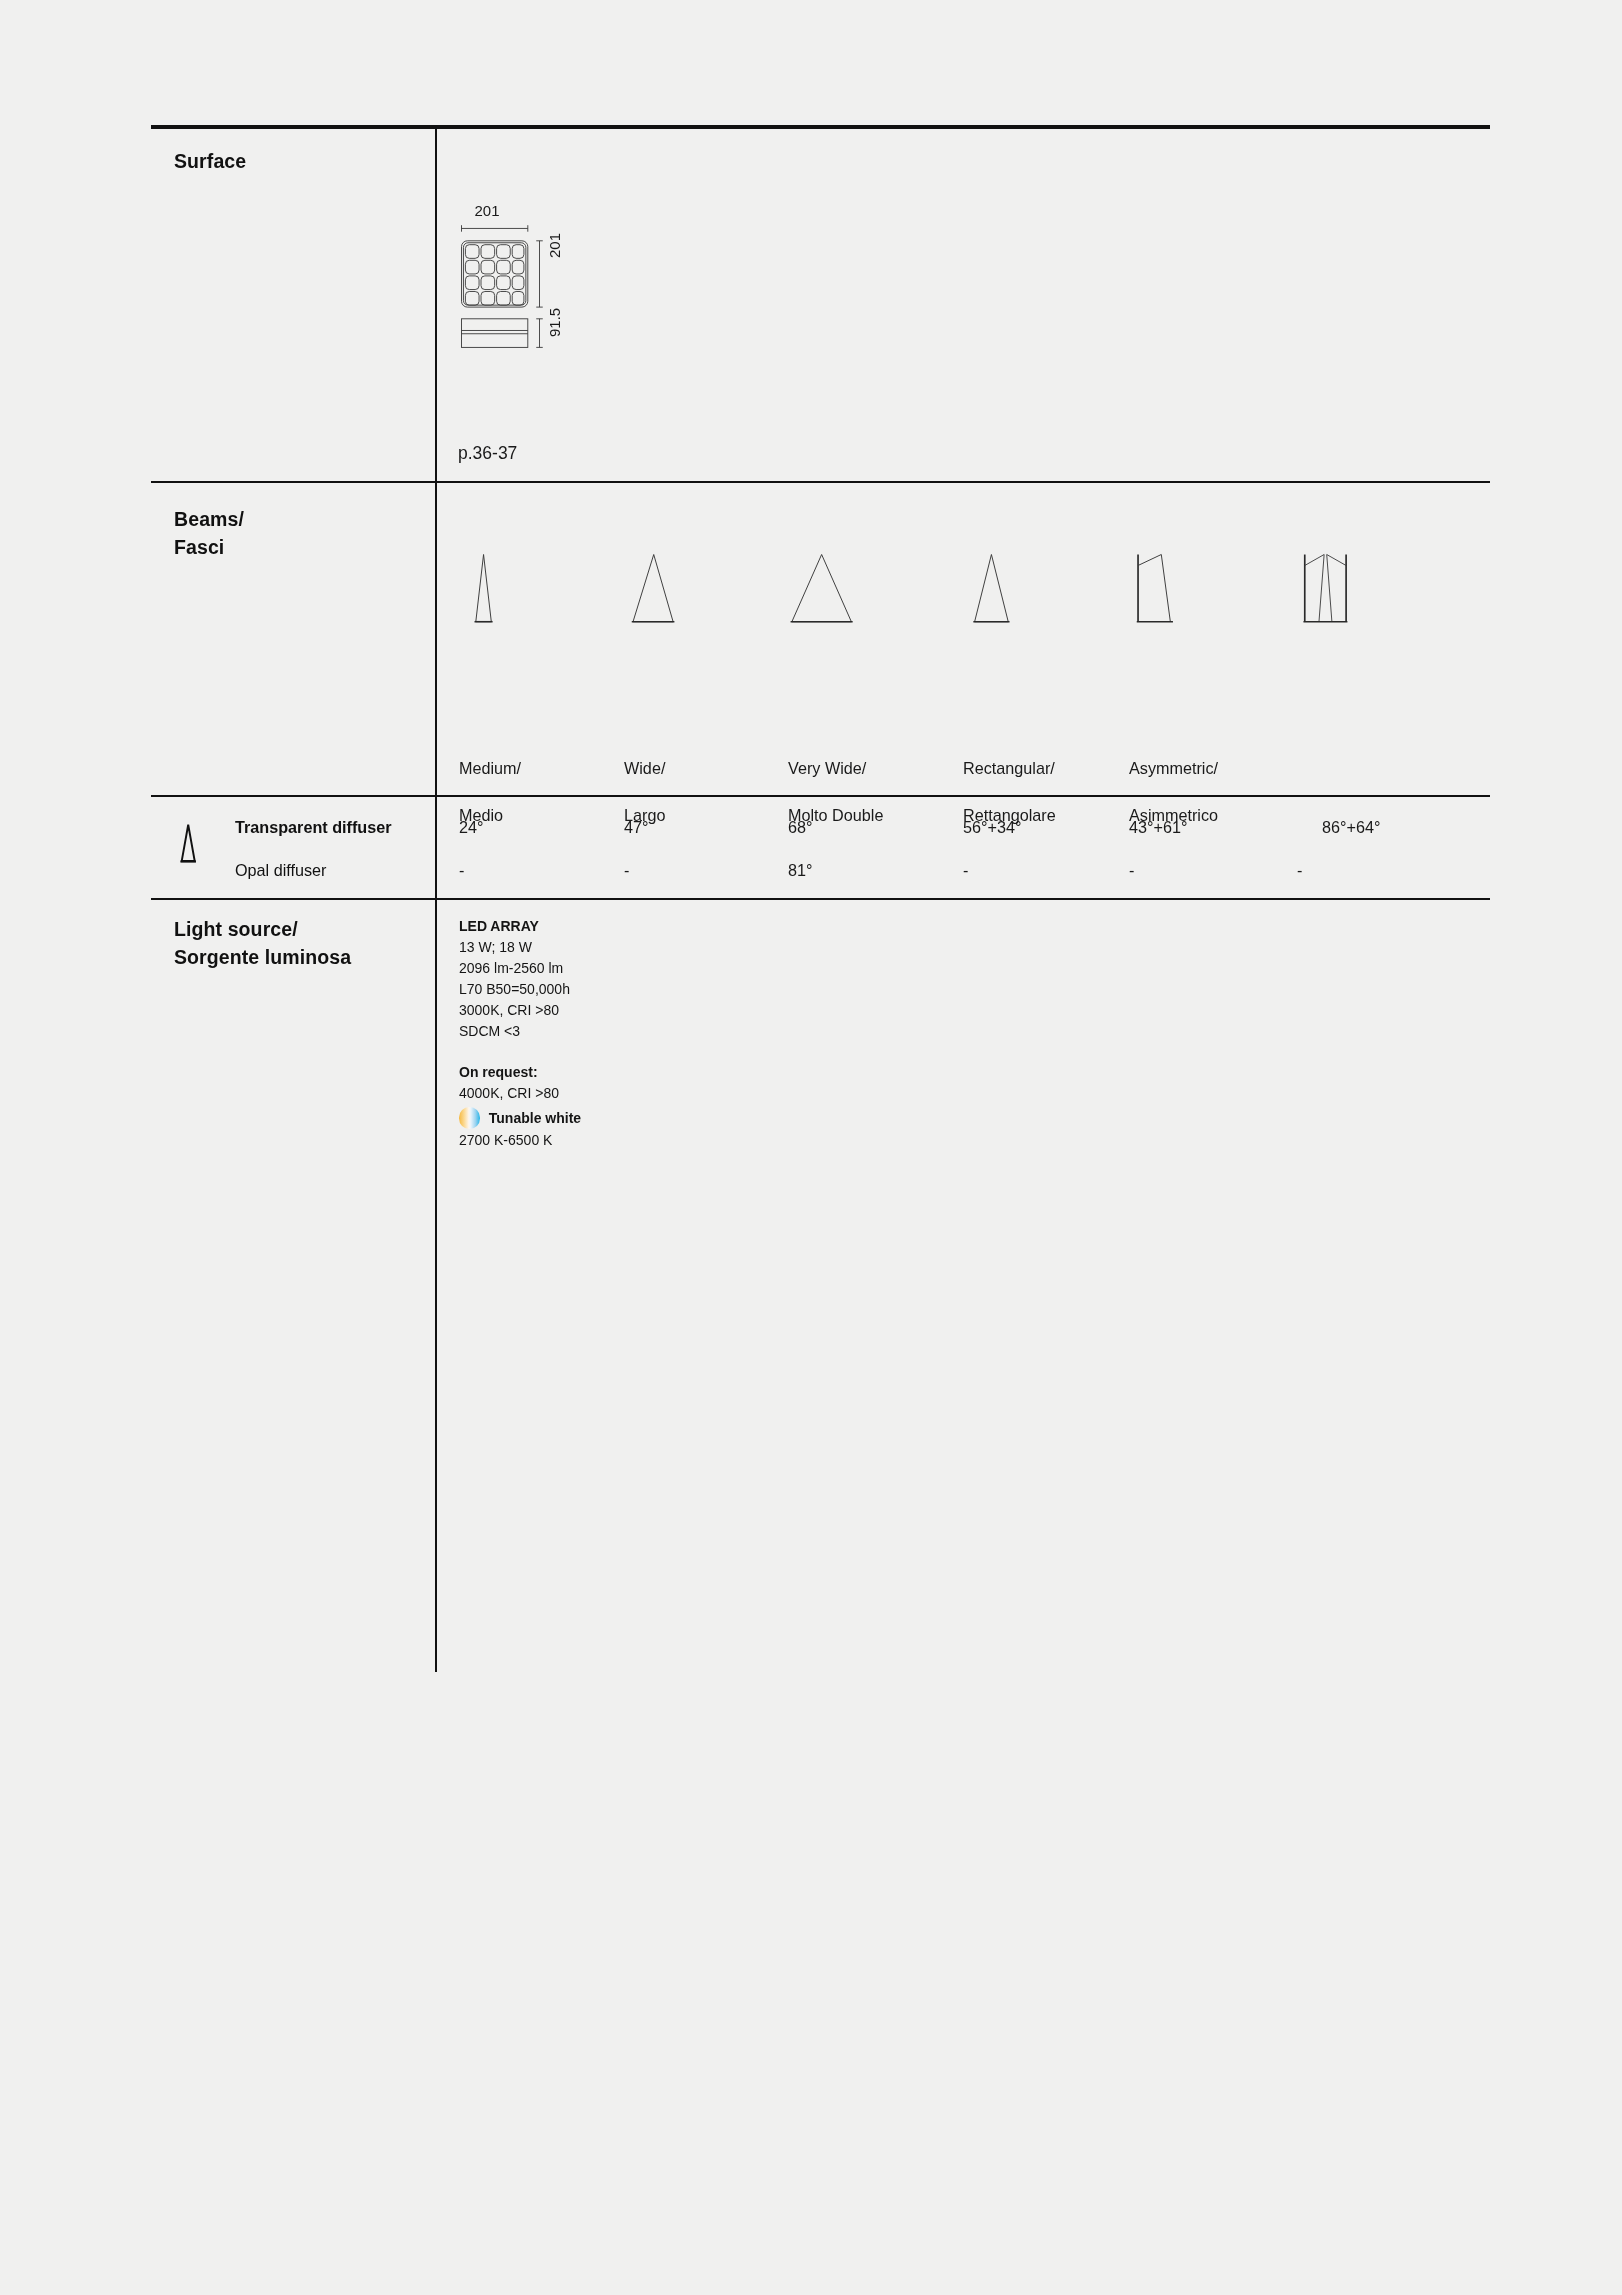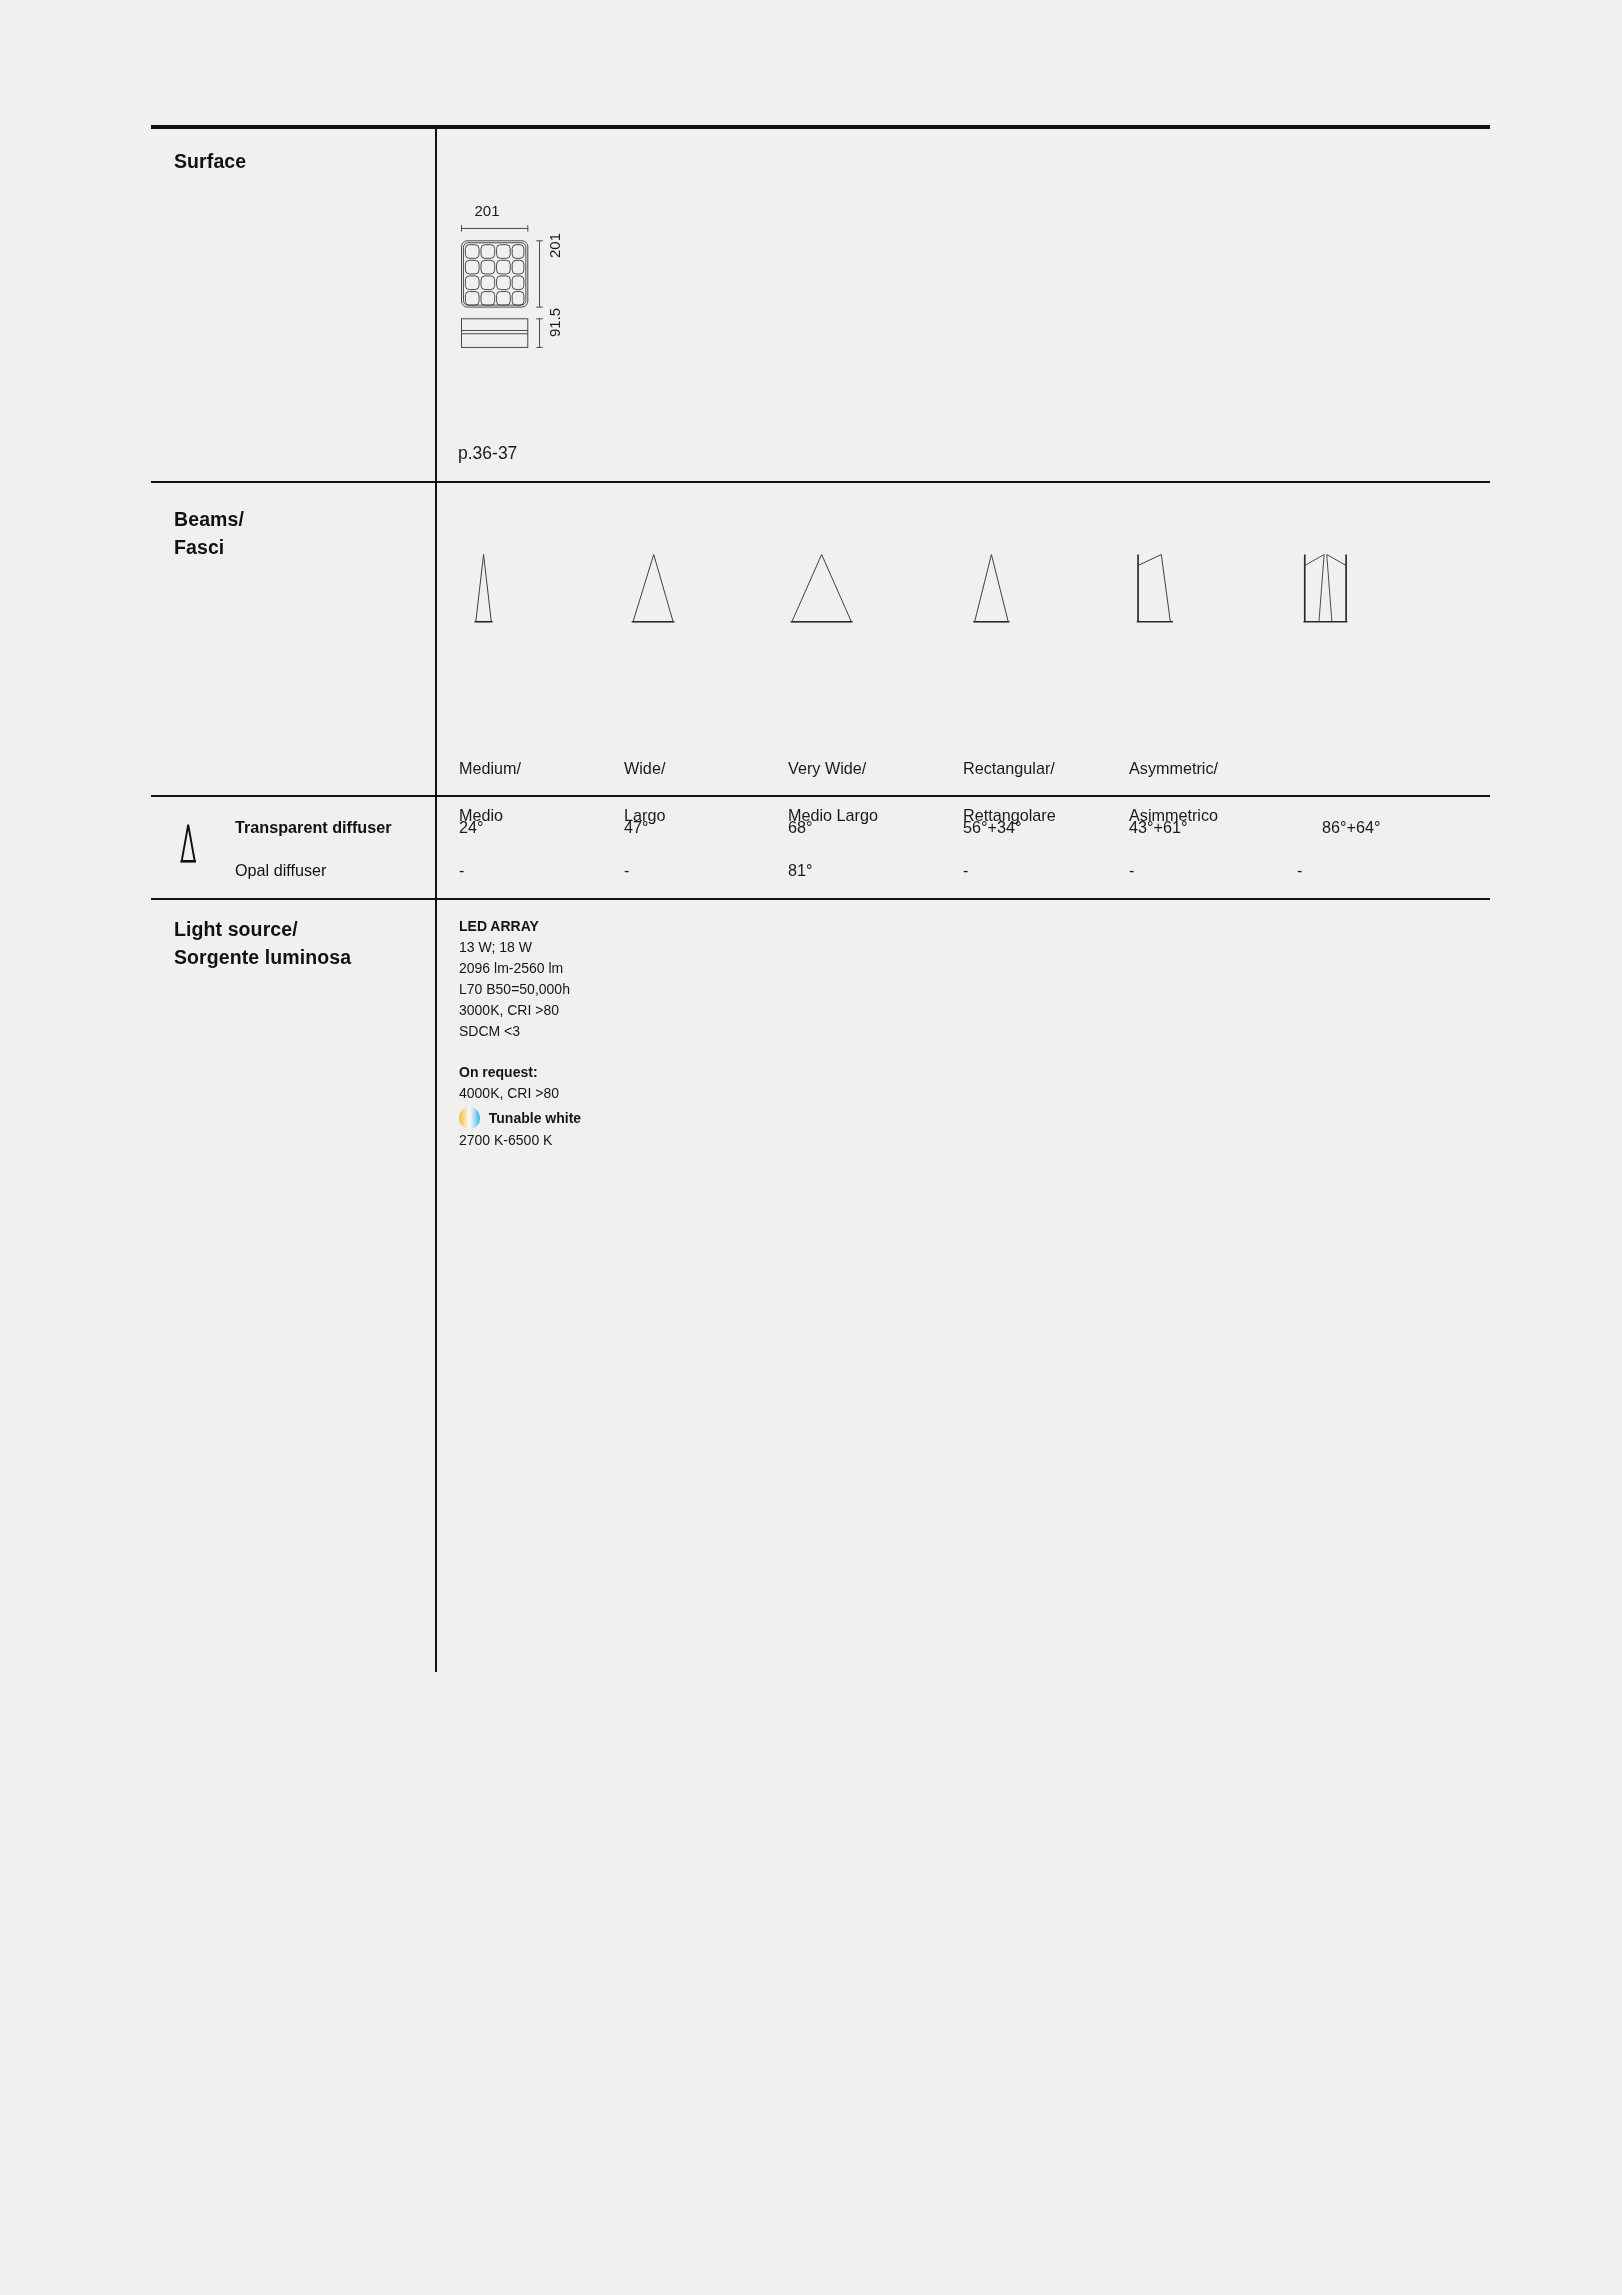--- a/index.html
+++ b/index.html
@@ -274,21 +274,21 @@
   <div class="beam-label" style="left:459px;">
     <div>Medium/</div>
     <div>Medio</div>
   </div>
   <div class="beam-label" style="left:624px;">
     <div>Wide/</div>
     <div>Largo</div>
   </div>
   <div class="beam-label" style="left:788px;">
     <div>Very Wide/</div>
-    <div>Medio Largo</div>
+    <div>Molto Double</div>
   </div>
   <div class="beam-label" style="left:963px;">
     <div>Rectangular/</div>
     <div>Rettangolare</div>
   </div>
   <div class="beam-label" style="left:1129px;text-align:center;">
     <div>Asymmetric/</div>
     <div>Asimmetrico</div>
   </div>
 

